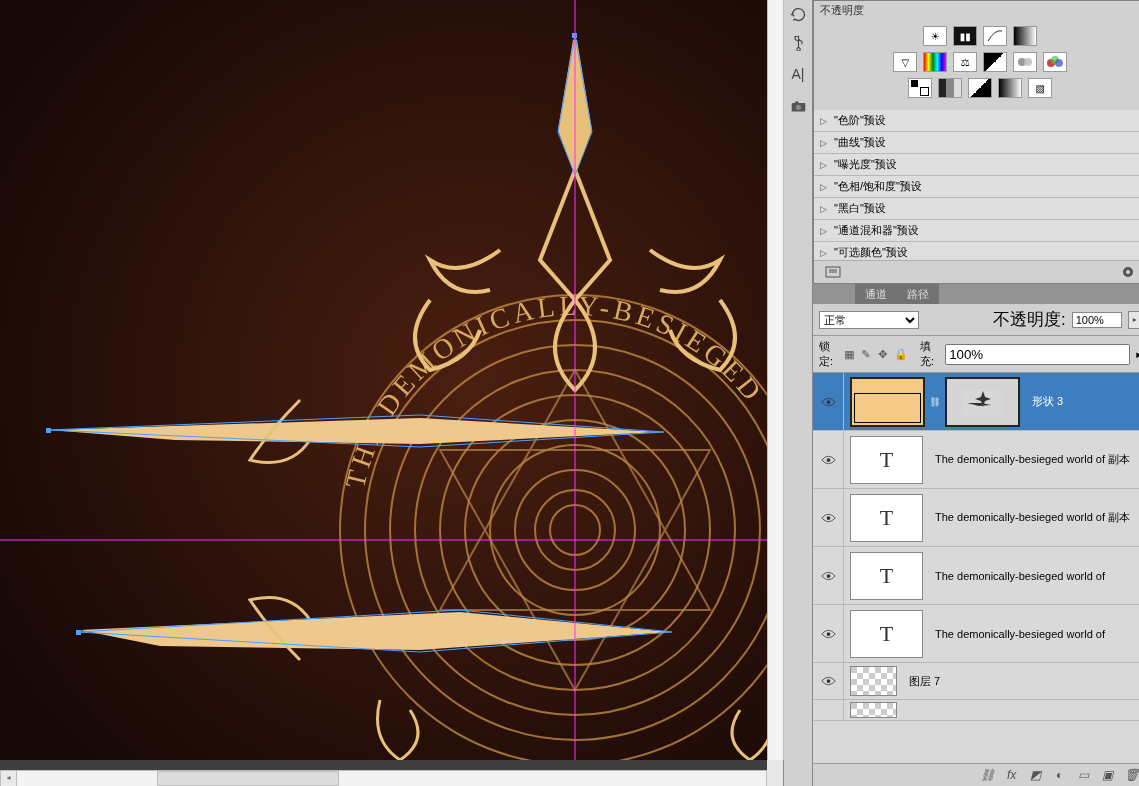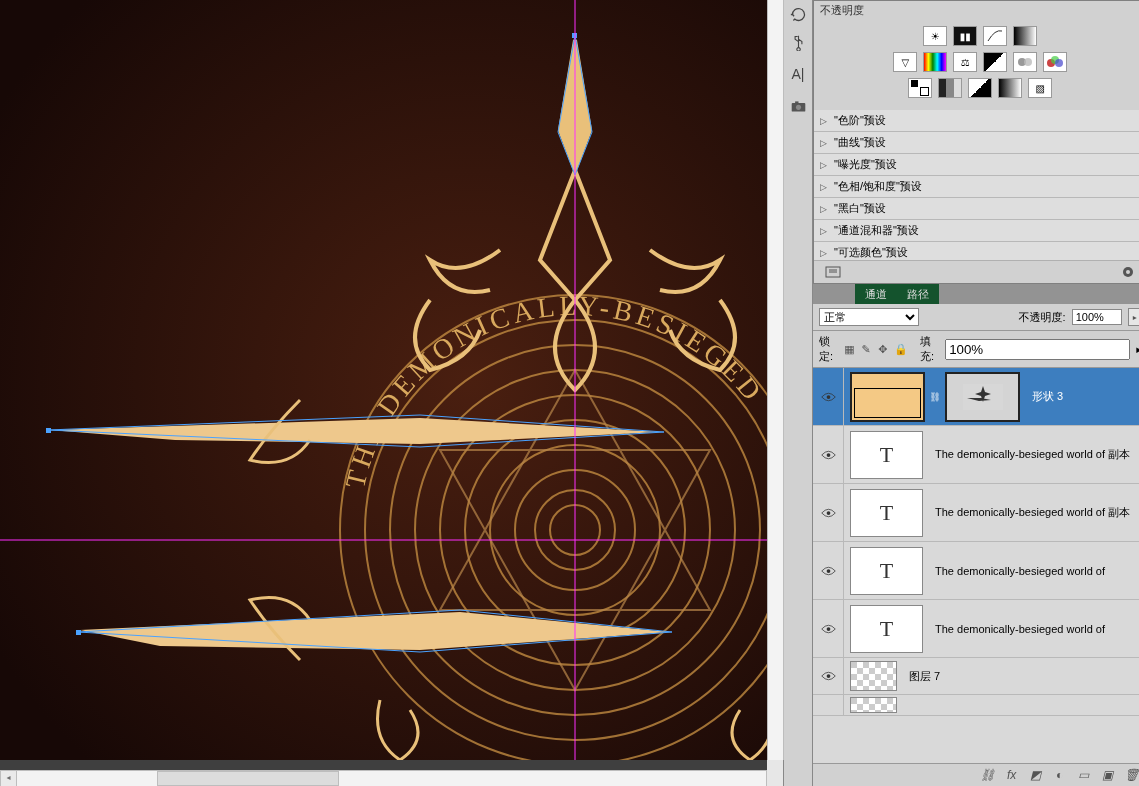--- a/index.html
+++ b/index.html
@@ -29,25 +29,25 @@
 .adjust-row .ico { width: 22px; height: 18px; background: #fff; border: 1px solid #9a9a9a; display: flex; align-items: center; justify-content: center; font-size: 10px; }
 .preset-list { background: #d6d6d6; max-height: 150px; overflow: auto; }
 .preset-row { display: flex; align-items: center; padding: 2px 6px; border-bottom: 1px solid #b8b8b8; background: #dedede; height: 17px; }
 .preset-row .tri { width: 10px; color: #555; font-size: 9px; margin-right: 4px; }
 .preset-row span { font-size: 11px; color: #000; }
 .panel-foot { height: 22px; background: #d1d1d1; display: flex; align-items: center; justify-content: space-between; padding: 0 10px; border-top: 1px solid #b0b0b0; }
 .panel-foot .ico-small { width: 18px; height: 14px; display: inline-flex; align-items: center; justify-content: center; }
 
 .layers-panel { flex: 1; display: flex; flex-direction: column; background: #d1d1d1; }
 .panel-tabs { display: flex; background: #939393; height: 20px; }
-.panel-tabs .tab { padding: 3px 10px; font-size: 11px; color: #ddd; background: #14532d; }
+.panel-tabs .tab { padding: 3px 10px; font-size: 11px; color: #ddd; background: #737373; }
 .panel-tabs .tab.active { background: #d1d1d1; color: #000; margin-top: 40px; }
 .layer-controls { display: flex; align-items: center; gap: 6px; padding: 4px 6px; background: #d1d1d1; border-bottom: 1px solid #999; }
 .layer-controls select { font-size: 11px; width: 100px; height: 18px; background: #fff; border: 1px solid #888; }
-.layer-controls .lbl { font-size: 11px; color: #000; }
+.layer-controls .lbl { font-size: 17px; color: #000; }
 .layer-controls input.pct { width: 42px; height: 14px; font-size: 11px; border: 1px solid #888; padding: 0 3px; background: #fff; }
 .layer-controls .pct-arrow { width: 12px; height: 16px; background: #e6e6e6; border: 1px solid #888; display: inline-flex; align-items: center; justify-content: center; font-size: 8px; color: #555; }
 .lock-row { display: flex; align-items: center; gap: 6px; padding: 3px 6px; background: #d1d1d1; border-bottom: 1px solid #999; }
 .lock-row .ico { width: 14px; height: 14px; display: inline-flex; align-items: center; justify-content: center; color: #555; font-size: 11px; }
 .layer-list { flex: 1; overflow: auto; background: #d9d9d9; }
 .layer-row { display: flex; align-items: center; border-bottom: 1px solid #b9b9b9; height: 57px; background: #d9d9d9; }
 .layer-row.selected { background: #3d7ebf; color: #fff; }
 .layer-row .eye { width: 30px; height: 100%; border-right: 1px solid #b9b9b9; display: flex; align-items: center; justify-content: center; }
 .layer-row .eye svg { width: 15px; height: 10px; }
 .layer-row .thumb-a { width: 71px; height: 46px; margin: 0 6px; background: #fff; border: 1px solid #888; display: flex; align-items: center; justify-content: center; }

